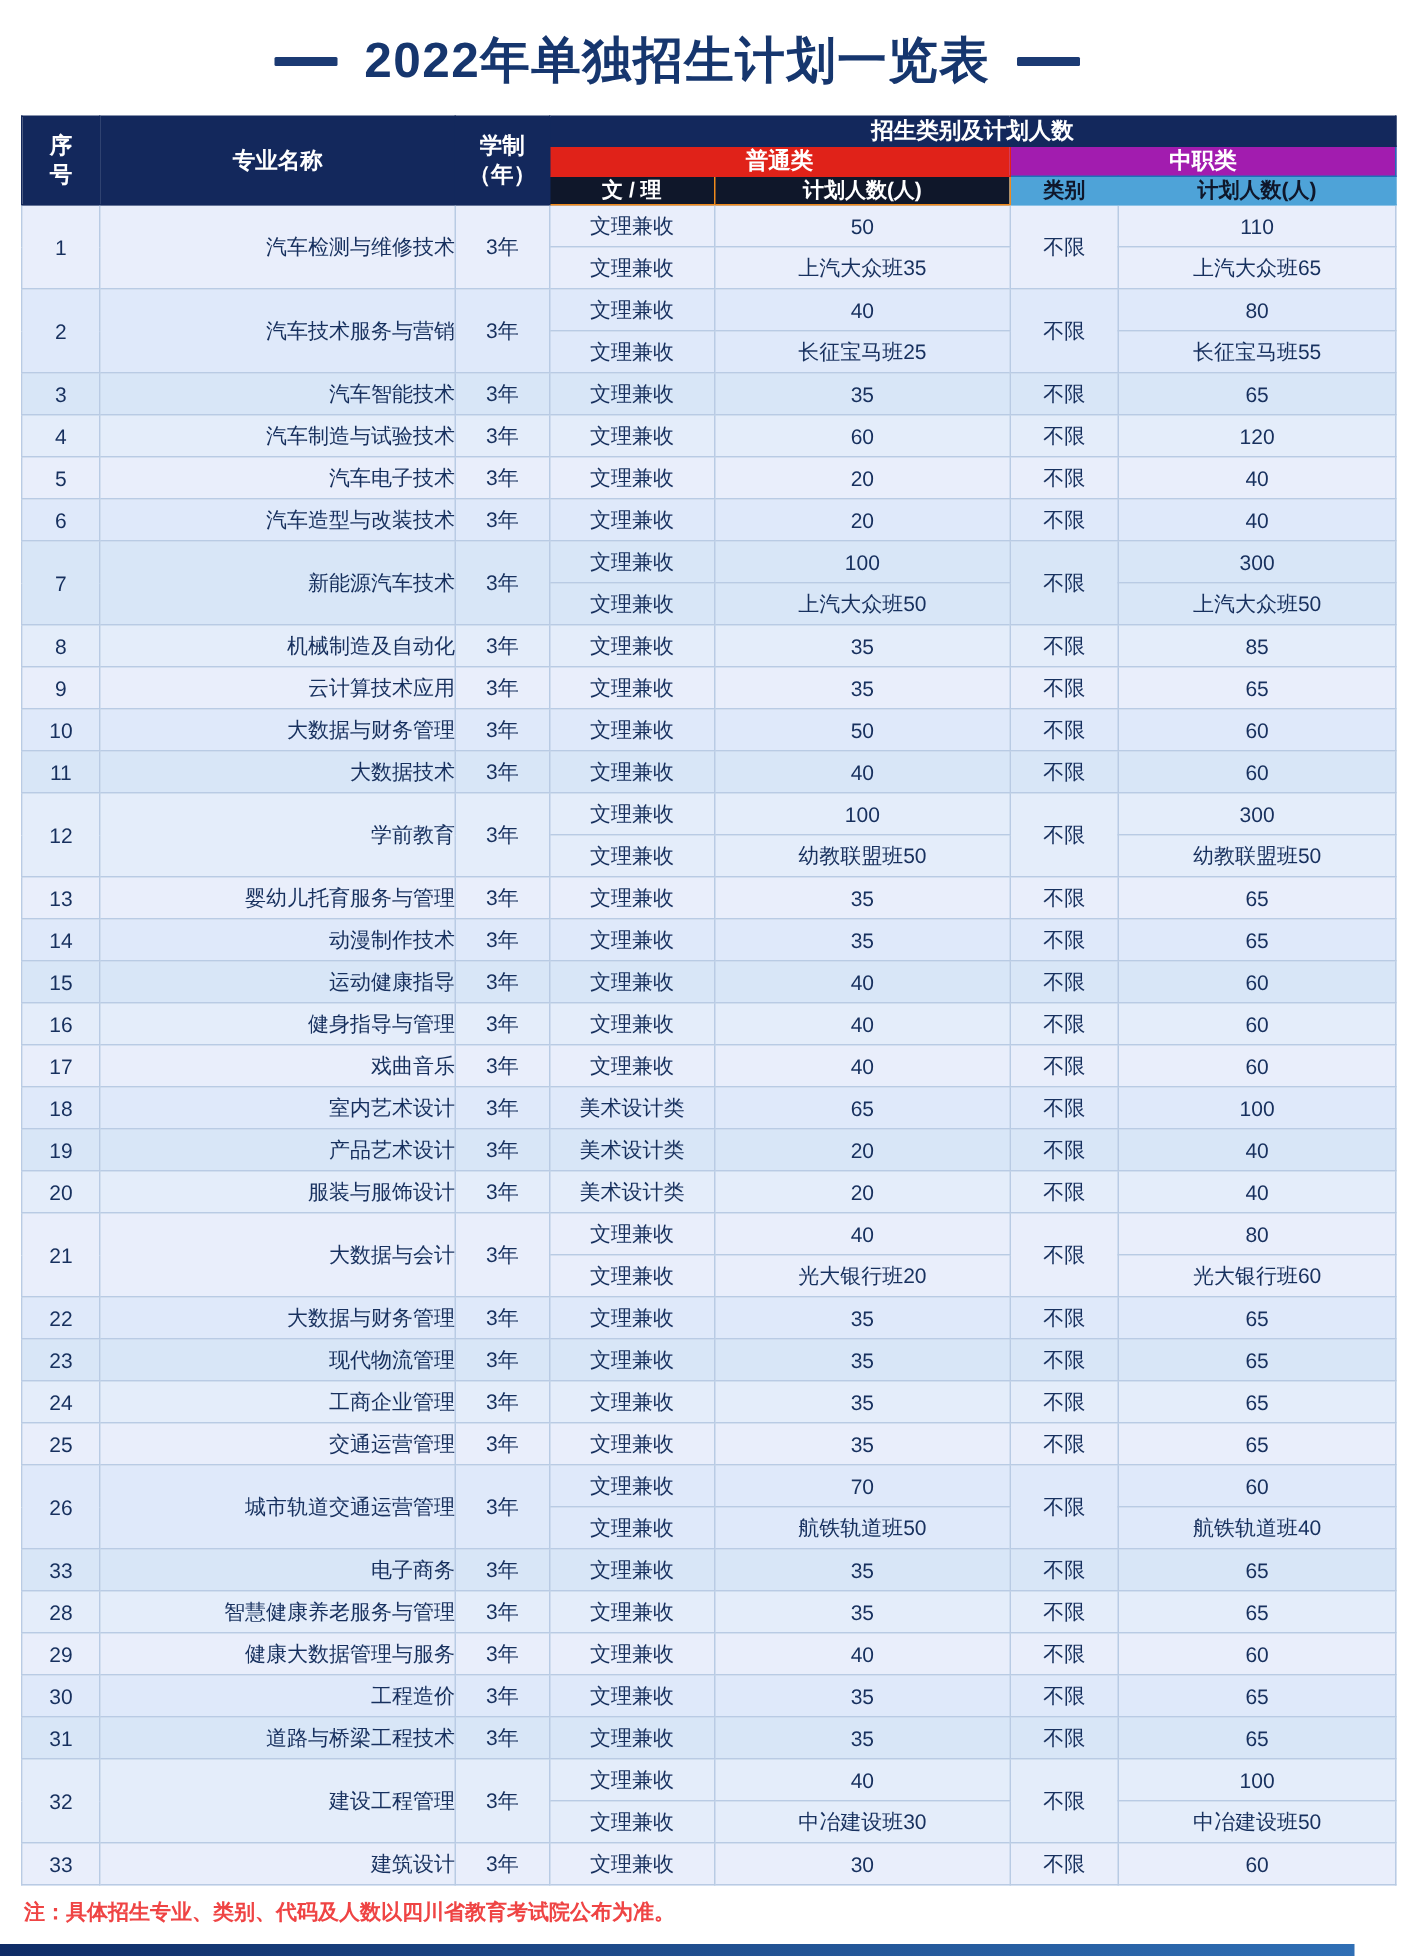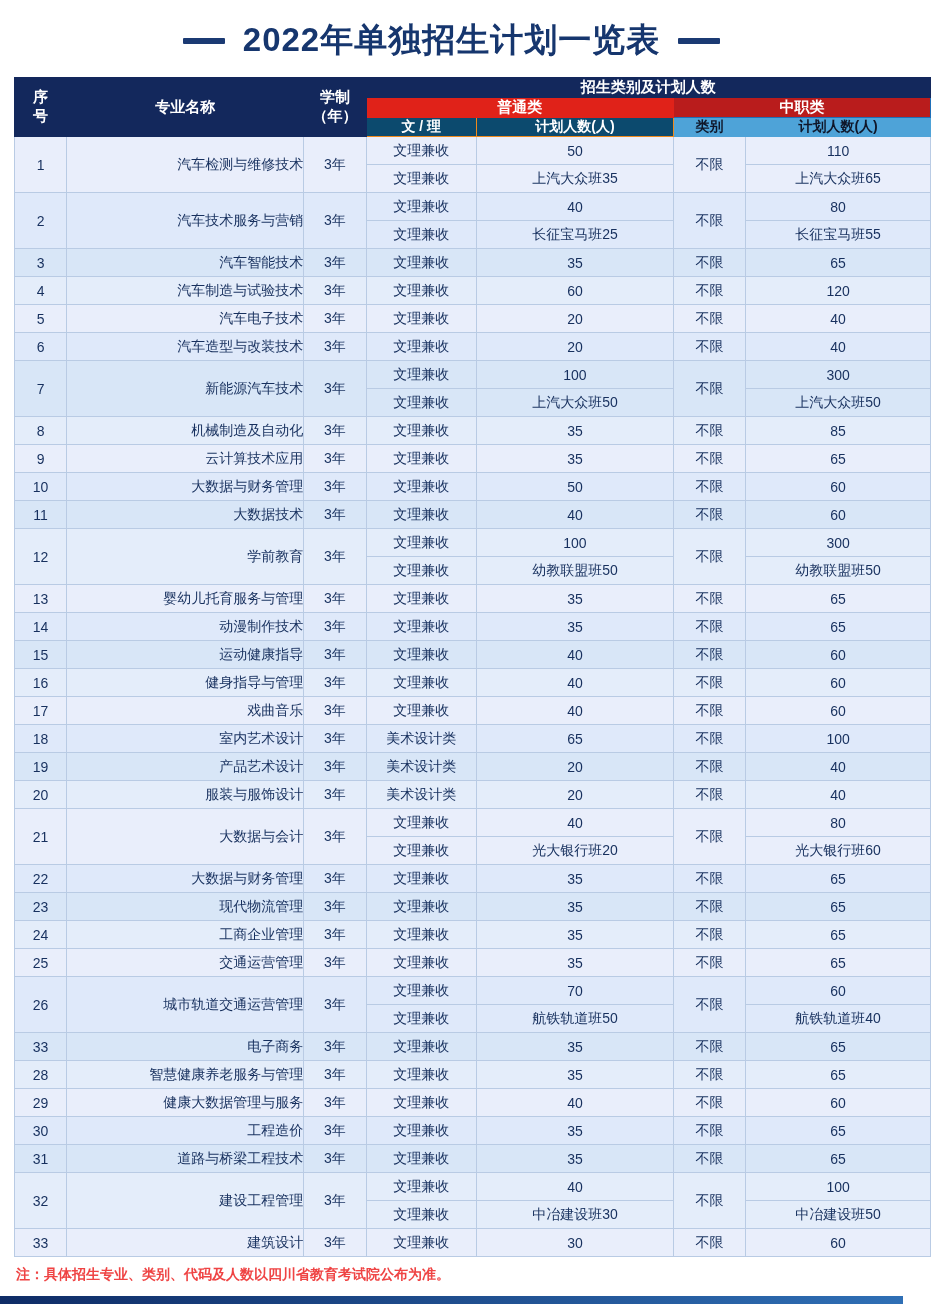--- a/index.html
+++ b/index.html
@@ -59,28 +59,28 @@
   }
   .hdr-red{
     background:#e02219;
     color:#ffffff;
     font-weight:bold;
     font-size:15px;
     border:1px solid #e02219;
     margin-top:29px;
   }
   .hdr-blue{
-    background:#b91c1c;
+    background:#a21caf;
     color:#ffffff;
     font-weight:bold;
     font-size:15px;
     border:1px solid #1f6fb8;
   }
   .hdr-orange{
-    background:#0c4a6e;
+    background:#0f172a;
     color:#ffffff;
     font-weight:bold;
     font-size:14px;
     border:1px solid #f08a1c;
   }
   .hdr-ltblue{
     background:#4ea3d8;
     color:#0f172a;
     font-weight:bold;
     font-size:14px;

